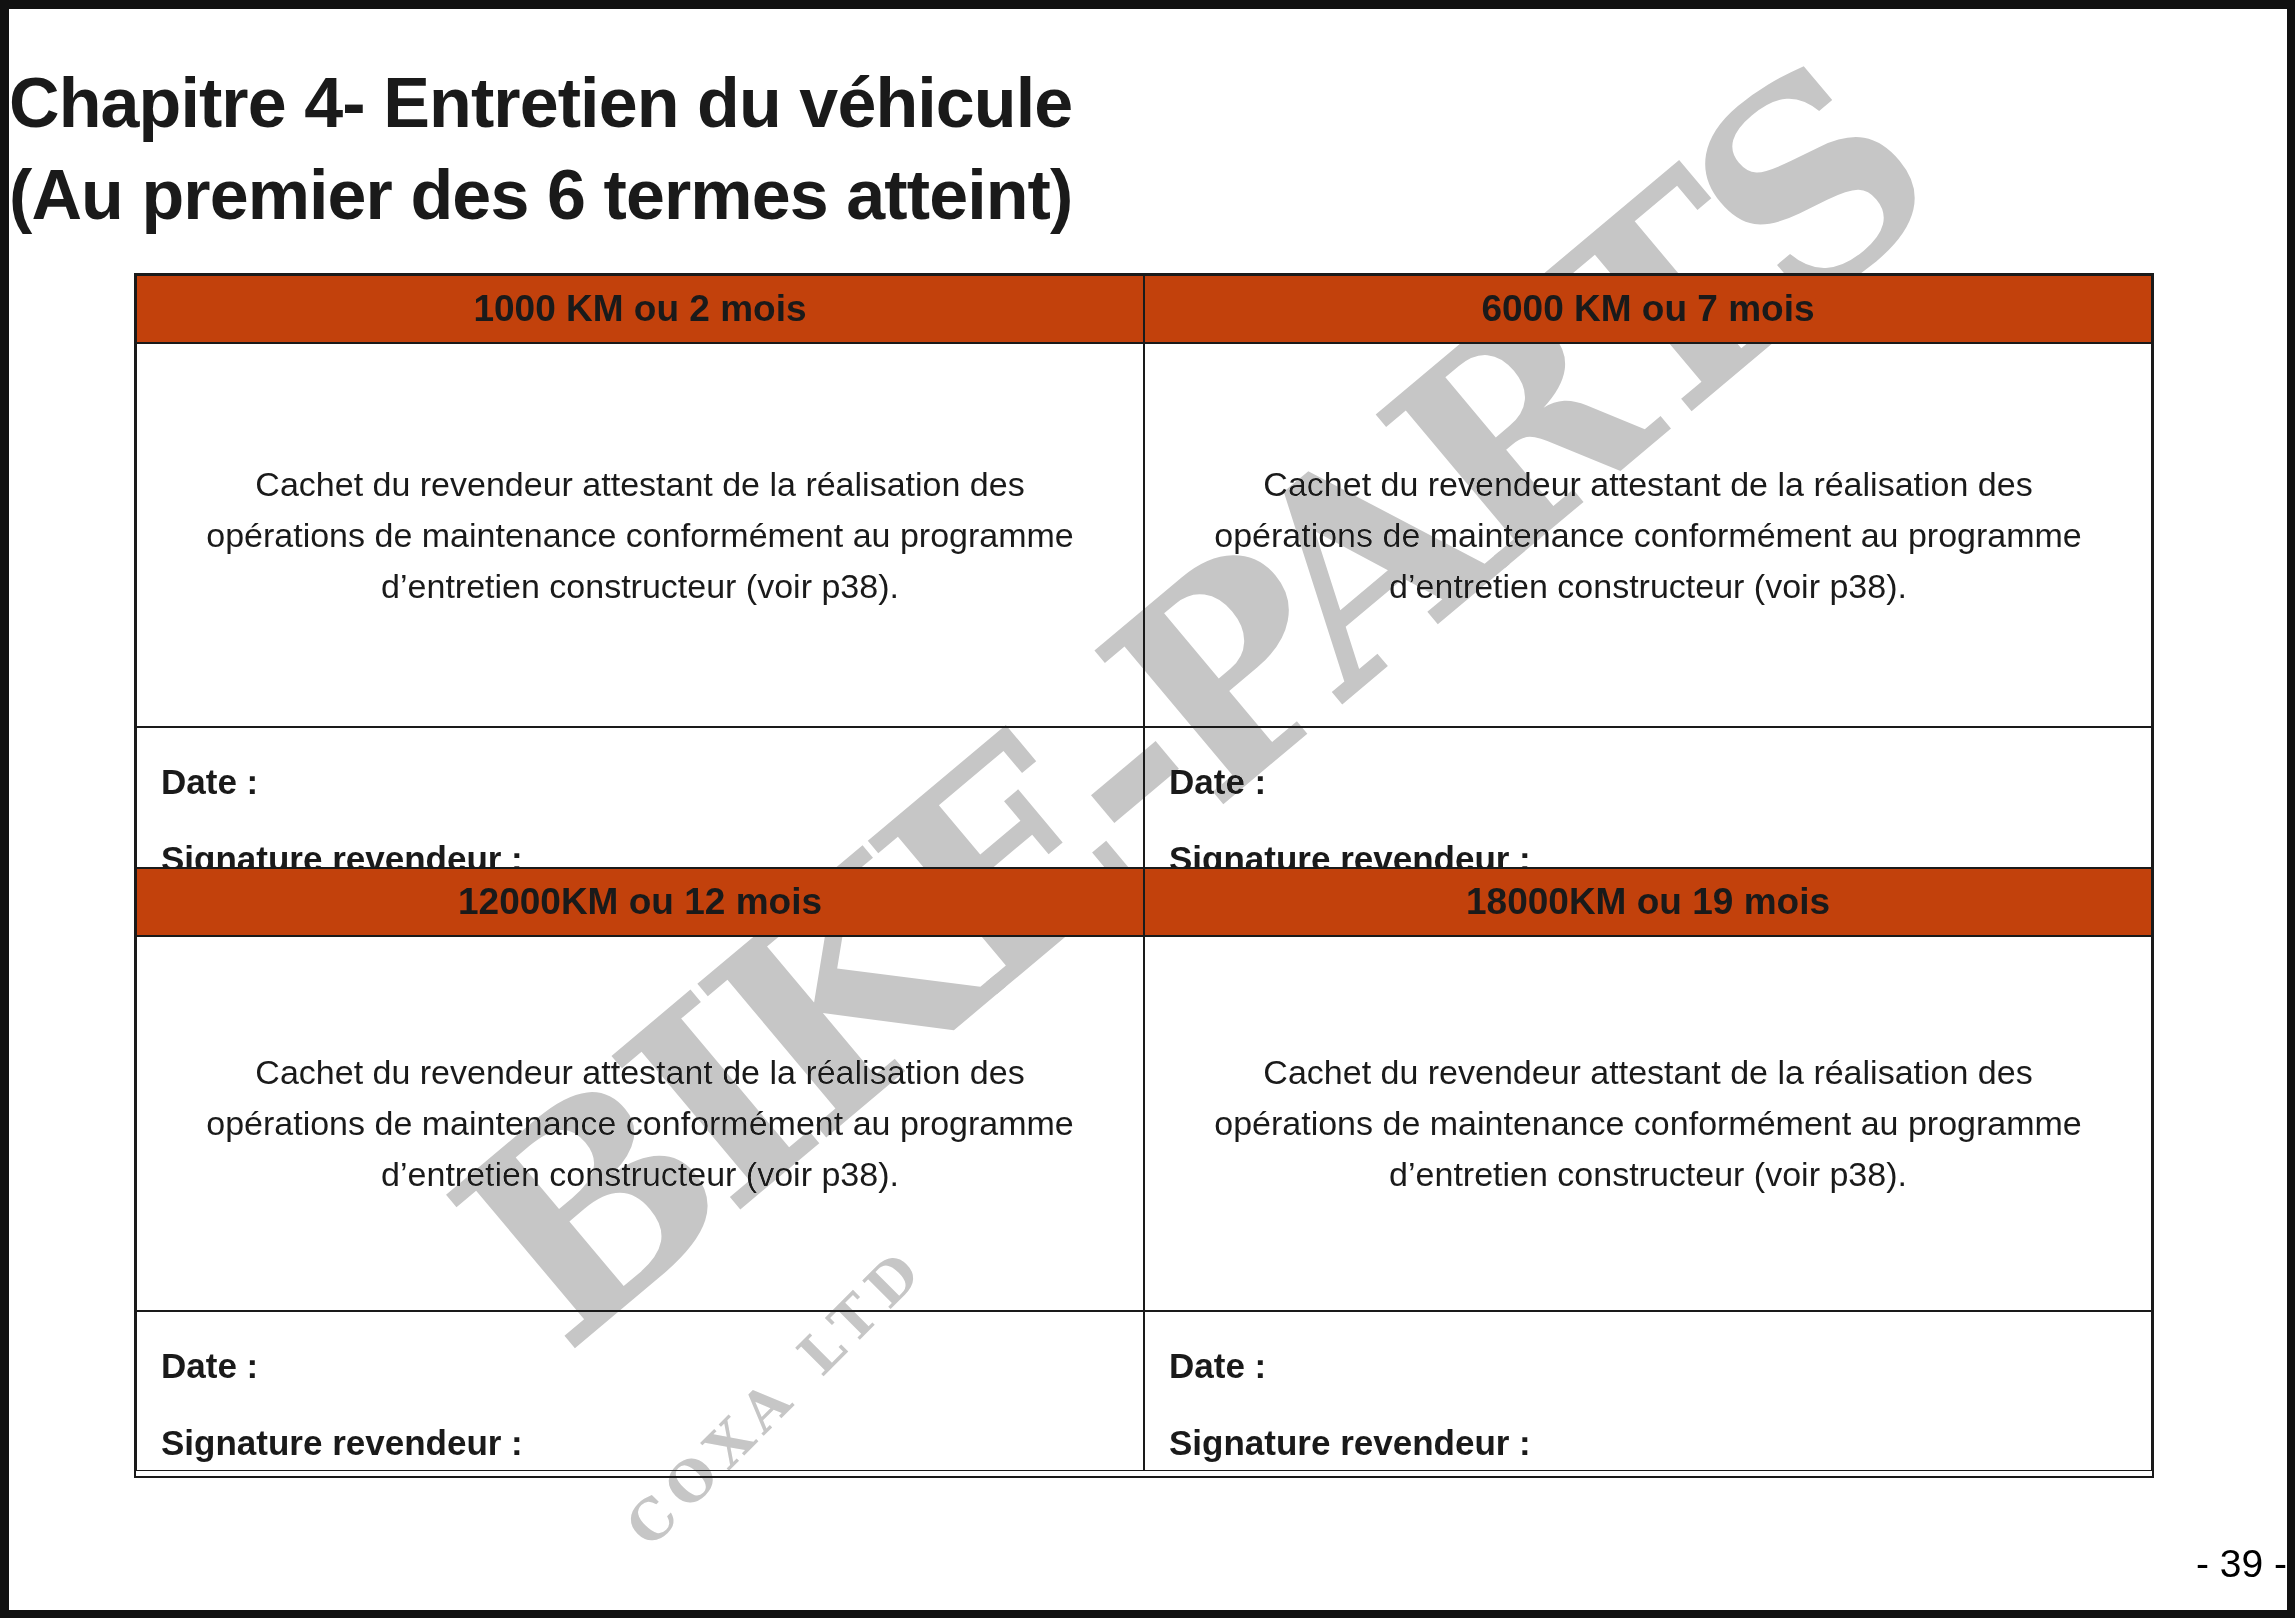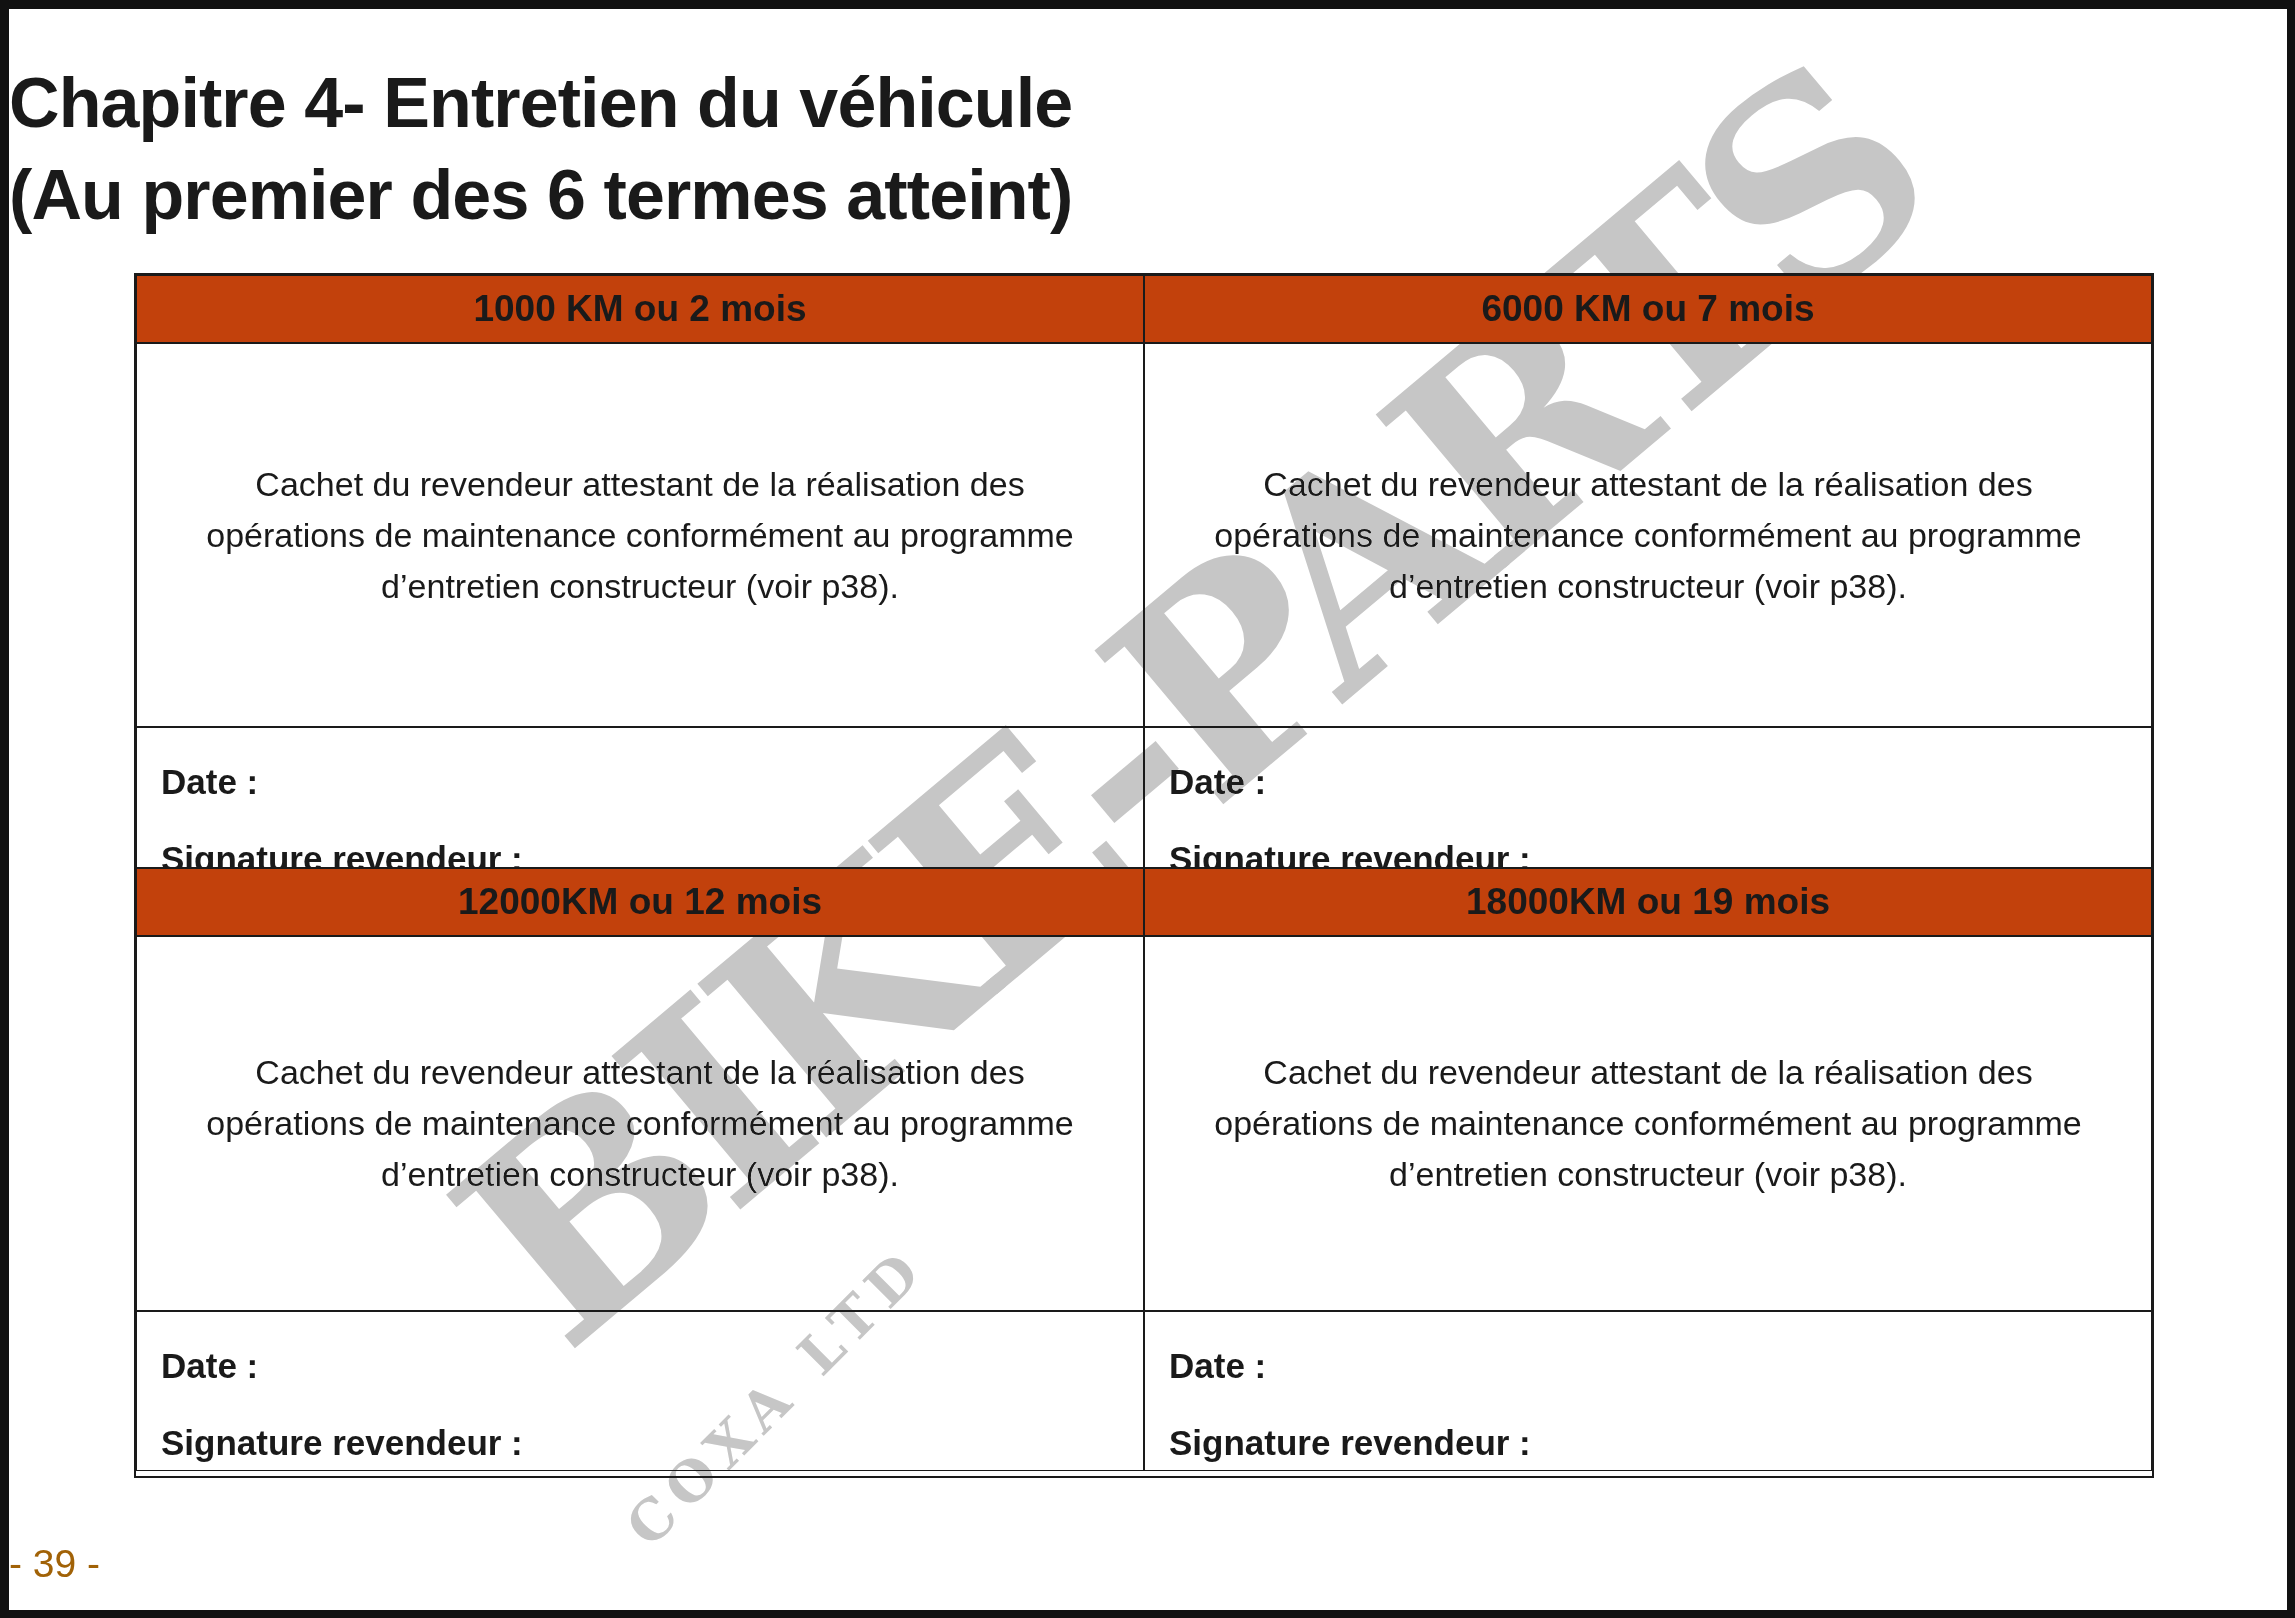--- a/index.html
+++ b/index.html
@@ -72,23 +72,23 @@
     font-size: 35px;
   }
   .cell.date .sig-line { margin-top: 37px; }
 
   
   .page-number {
     position: absolute;
     bottom: 24px;
     left: 0;
     width: 100%;
-    text-align: left;
+    text-align: right;
     font-size: 39px;
-    color: #a16207;
+    color: #000000;
     z-index: 2;
   }
 
   
   .wm {
     position: absolute;
     color: #c6c6c6;
     font-family: "DejaVu Serif", serif;
     font-weight: bold;
     white-space: nowrap;

